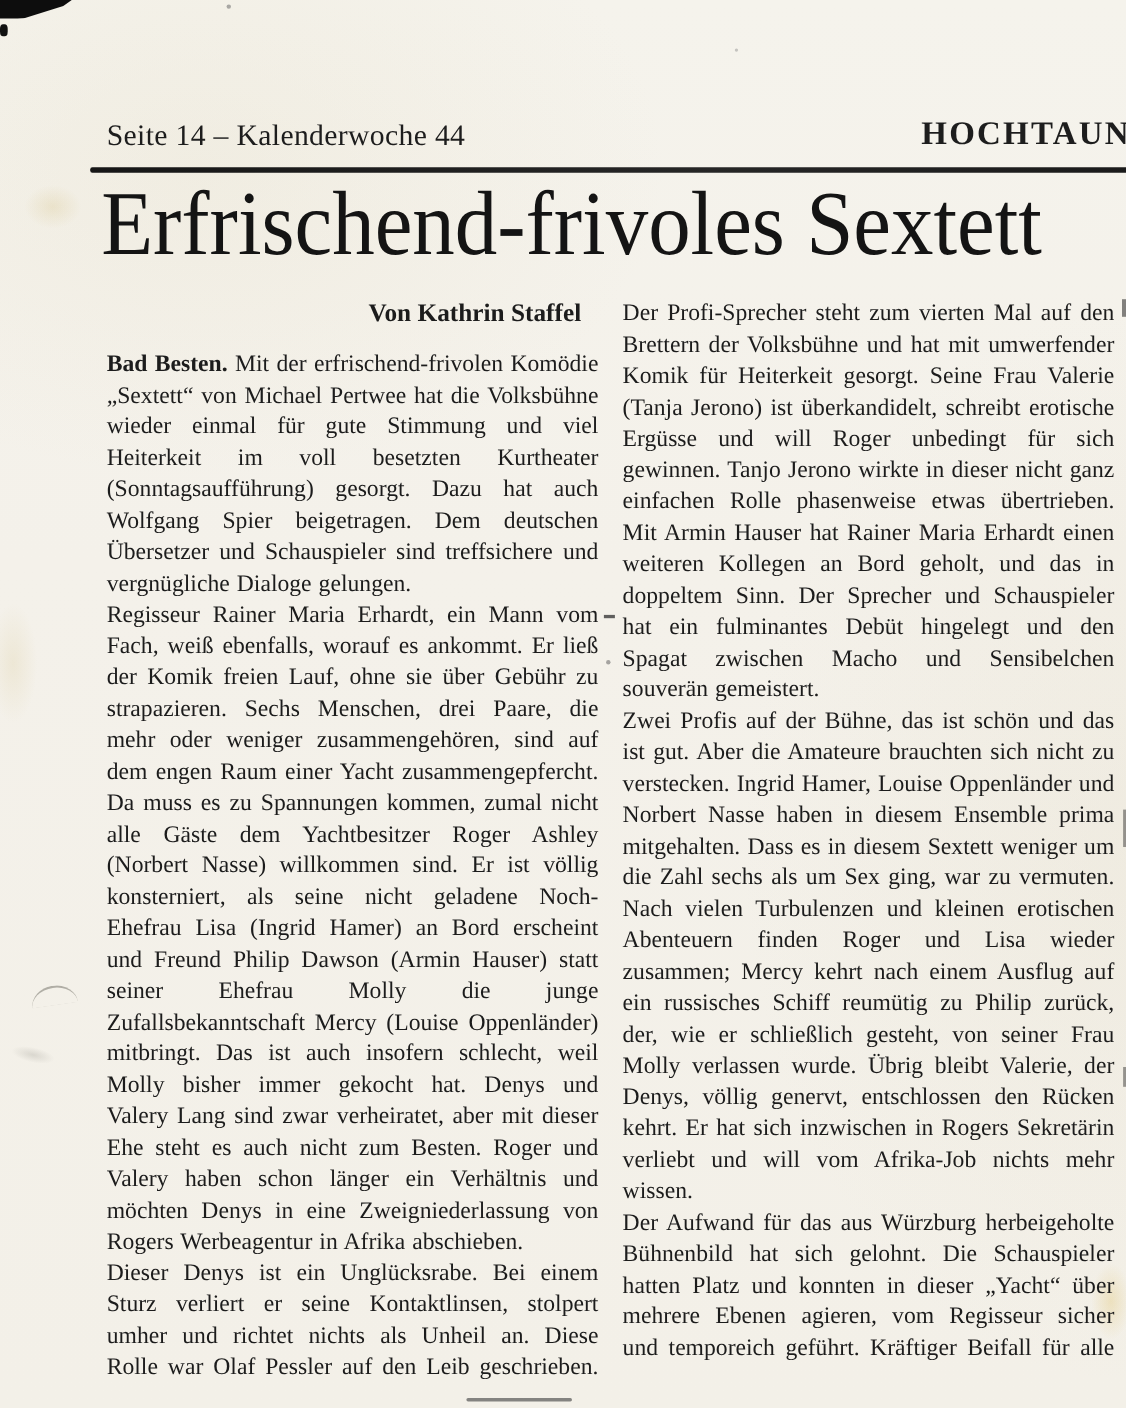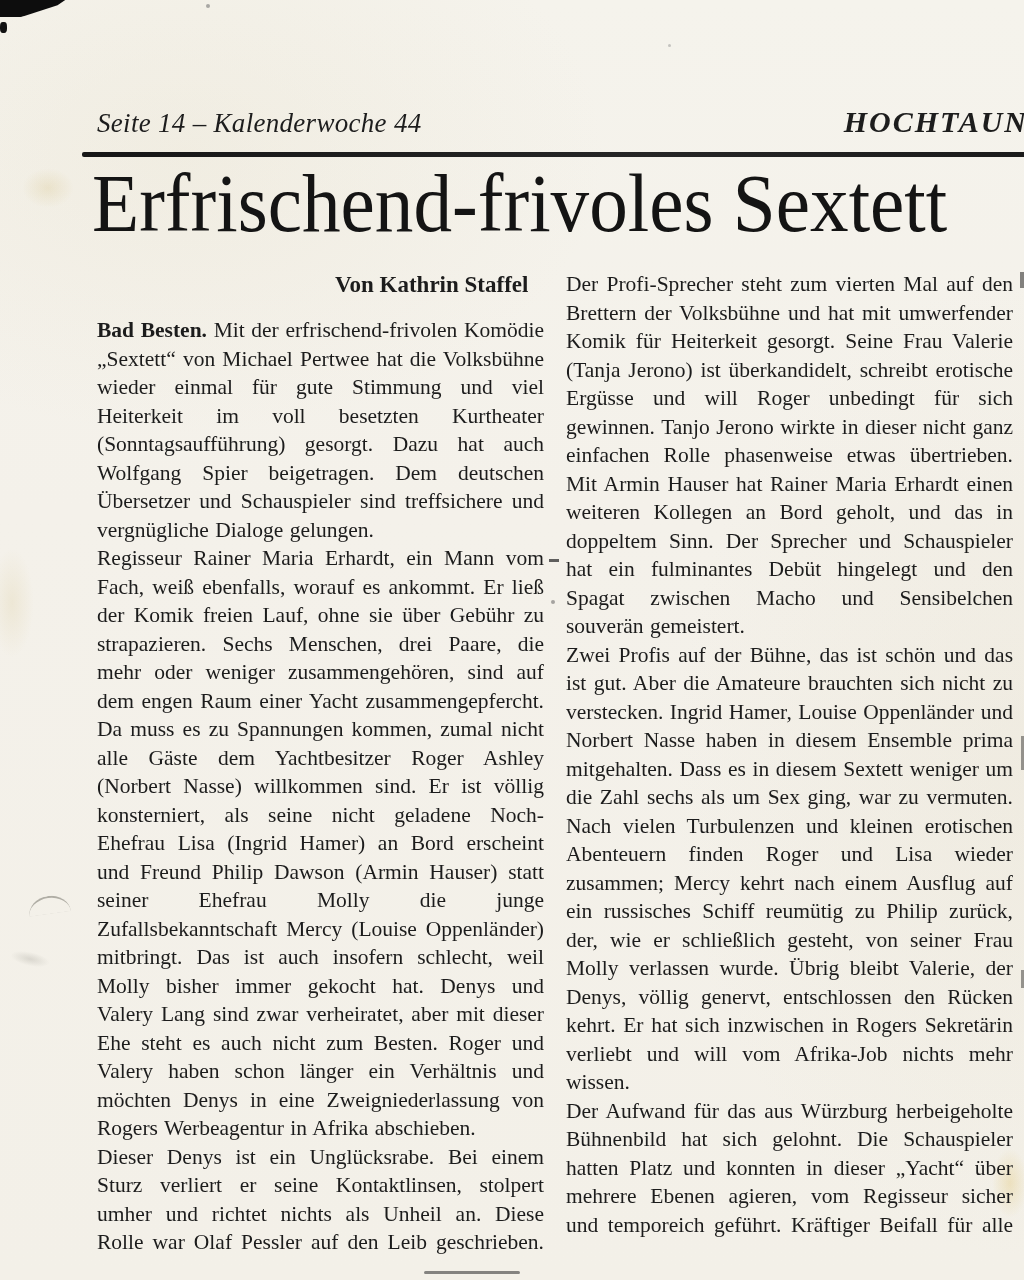--- a/index.html
+++ b/index.html
@@ -10,21 +10,21 @@
     background:
       radial-gradient(ellipse 600px 400px at 18% 12%, rgba(228,220,196,0.25), rgba(0,0,0,0) 70%),
       radial-gradient(ellipse 500px 700px at 100% 60%, rgba(222,214,190,0.20), rgba(0,0,0,0) 70%),
       linear-gradient(180deg,#f5f3ec 0%,#f4f1ea 40%,#f3f0e8 100%);
     overflow:hidden;
     font-family:"Liberation Serif","DejaVu Serif",serif;
     color:#1d1d1d;
   }
 
   
-  .masthead{position:absolute;left:97px;right:0;top:108px;height:40px;font-style:italic;}
+  .masthead{position:absolute;left:97px;right:0;top:108px;height:40px;}
   .masthead-left{
     position:absolute;left:0;top:0;
     font-size:27px;letter-spacing:0.3px;white-space:nowrap;
   }
   .masthead-right{
     position:absolute;right:-4px;top:-3px;
     font-weight:700;font-size:30px;letter-spacing:2px;white-space:nowrap;
   }
   .rule{
     position:absolute;left:82px;right:0;top:152px;height:5px;

